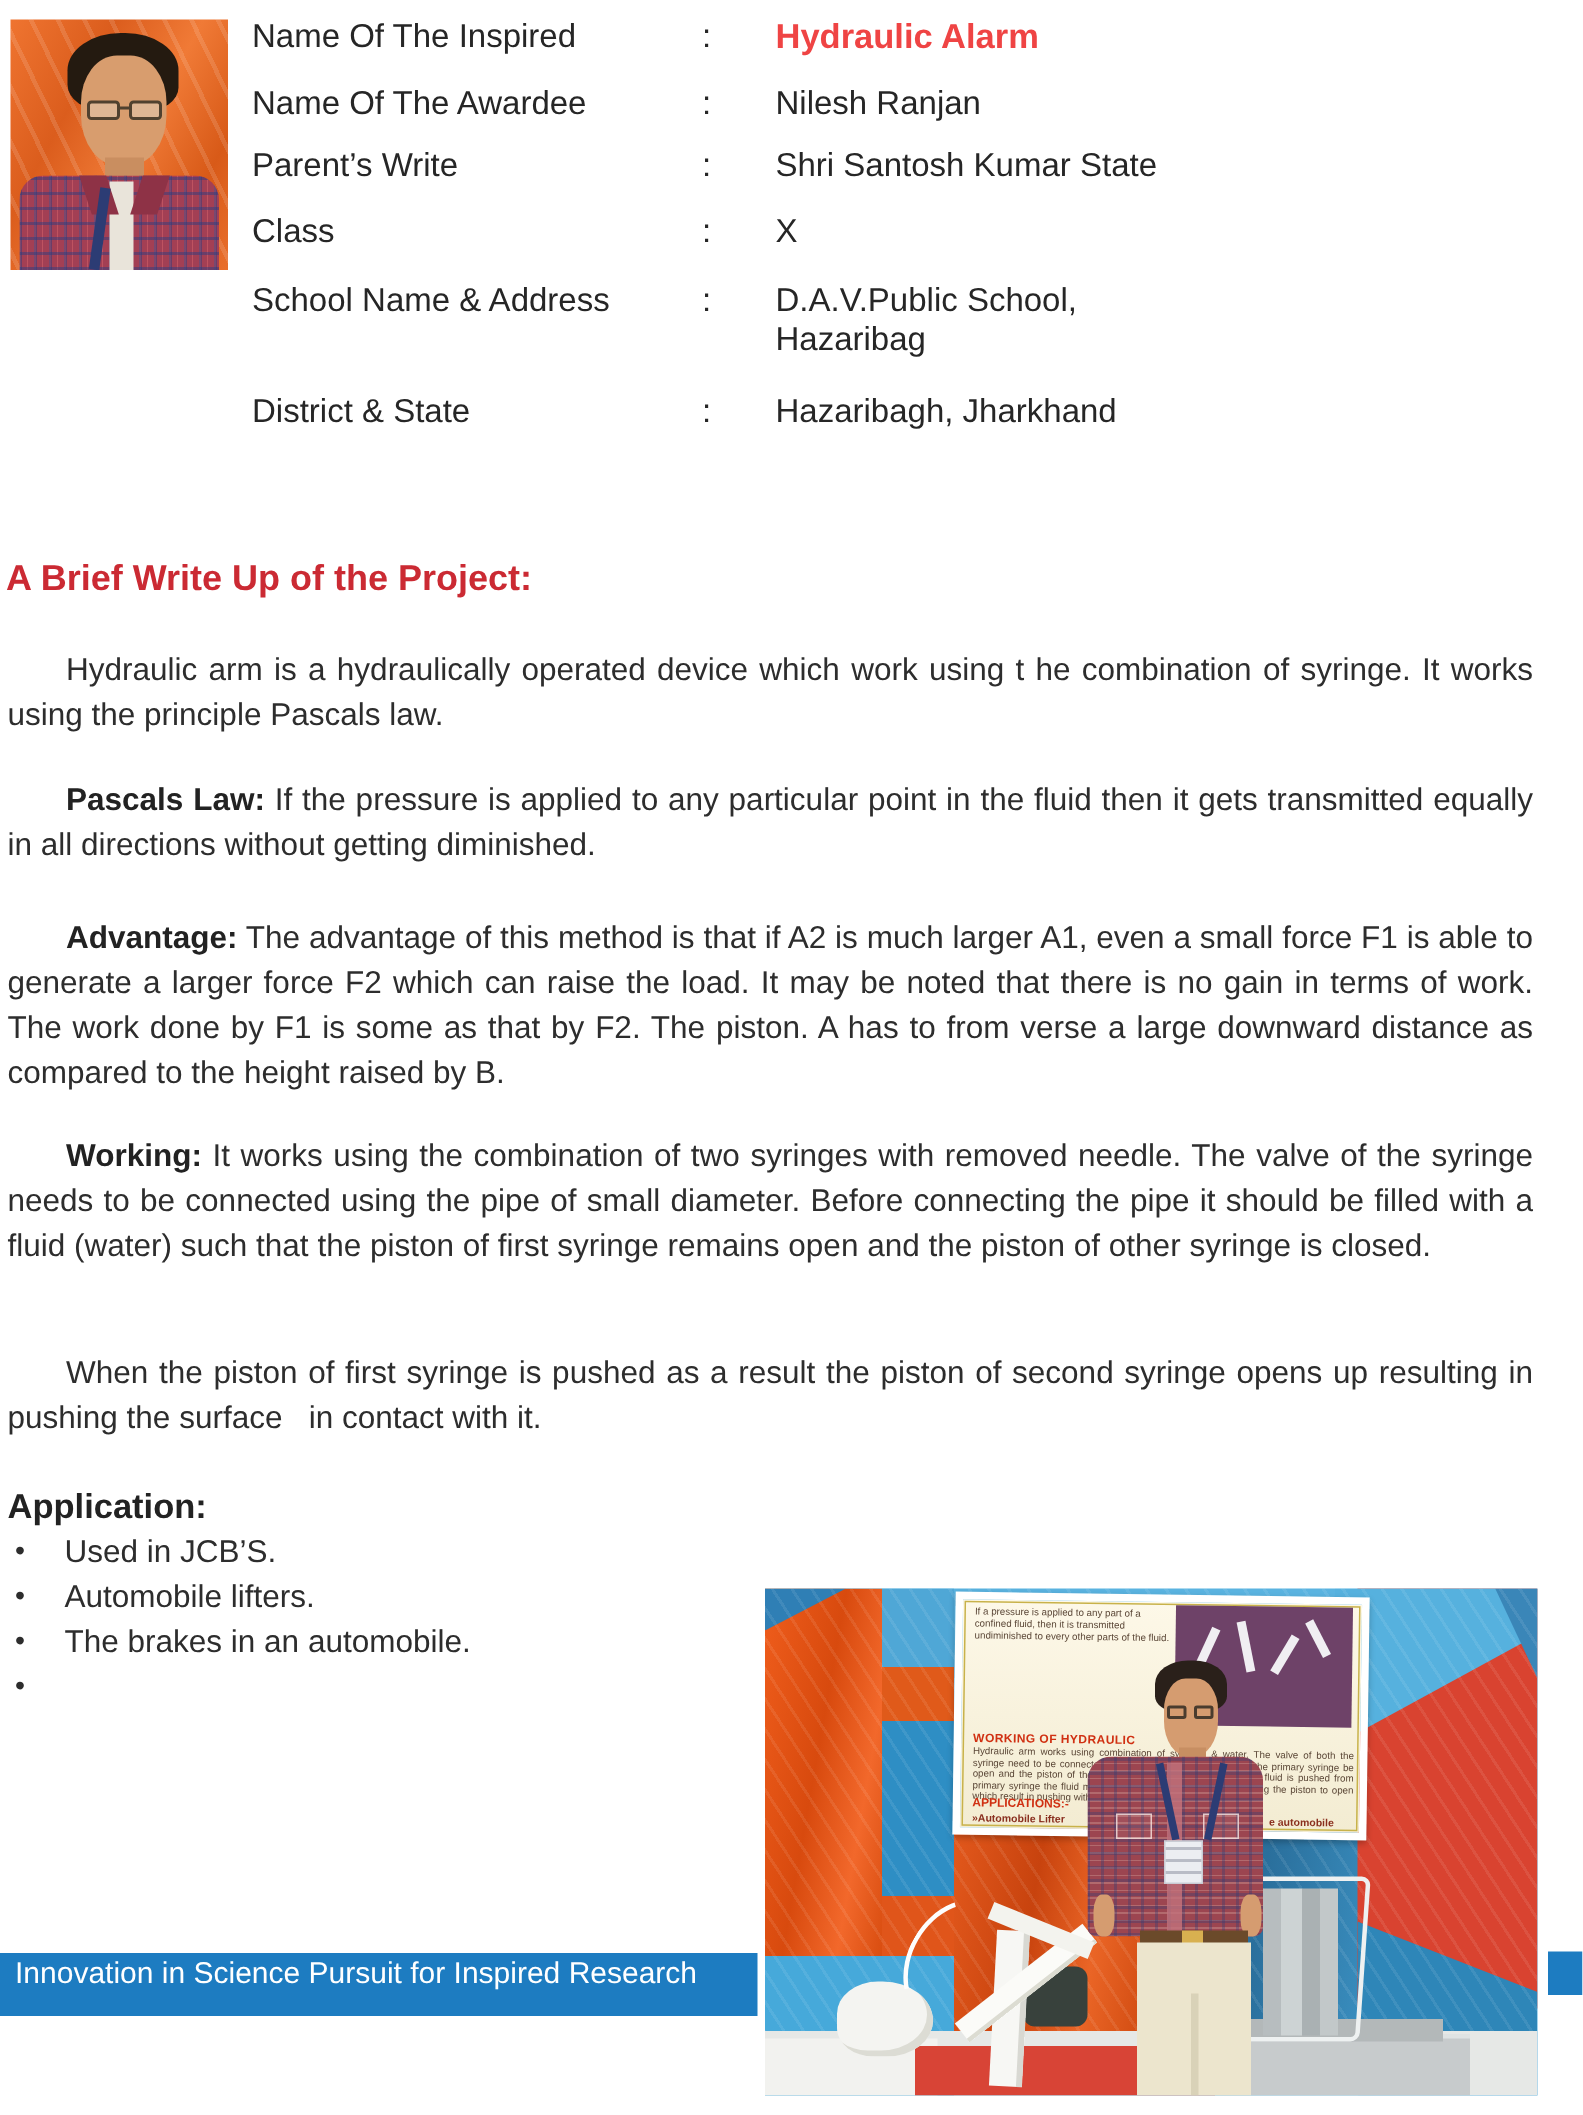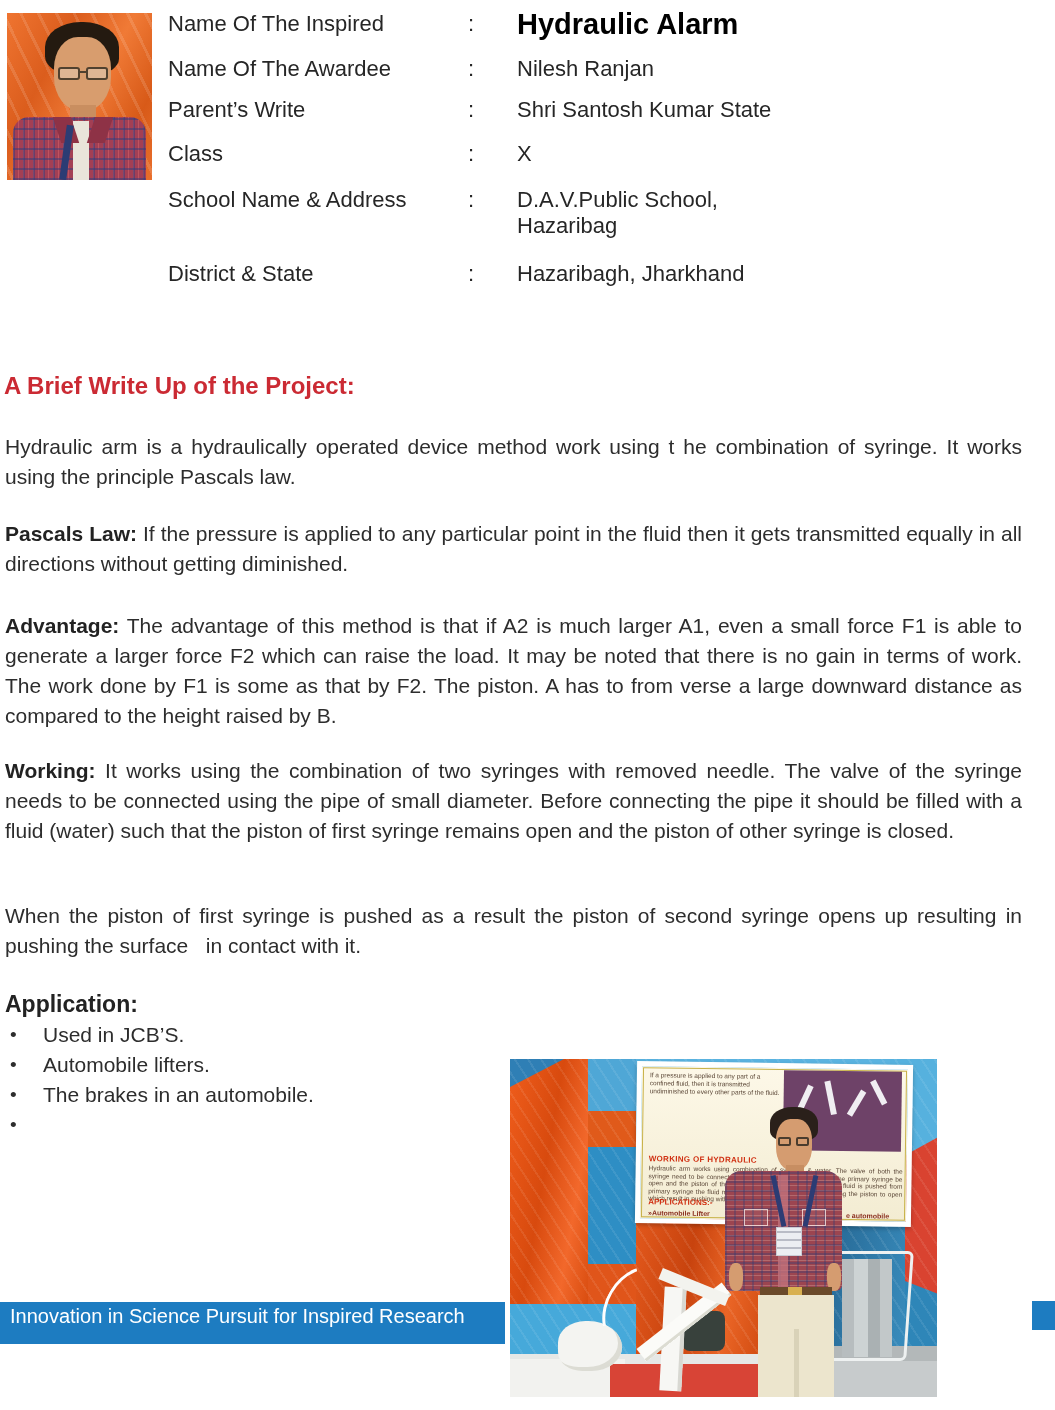--- a/index.html
+++ b/index.html
@@ -26,40 +26,40 @@
   .p-under { position:absolute; left:66px; top:108px; width:16px; height:59px; background:#e9e4da; }
   .p-collar-l { position:absolute; left:50px; top:104px; width:18px; height:26px; background:#8e3246; transform:skewX(18deg); }
   .p-collar-r { position:absolute; left:84px; top:104px; width:18px; height:26px; background:#8e3246; transform:skewX(-18deg); }
   .p-lanyard { position:absolute; left:56px; top:112px; width:7px; height:55px; background:#2c3c74; transform:rotate(8deg); }
 
   
   .info-row { position:absolute; font-size:22px; color:#262626; }
   .info-row .lbl { position:absolute; left:168px; width:296px; white-space:nowrap; }
   .info-row .sep { position:absolute; left:468px; }
   .info-row .val { position:absolute; left:517px; width:520px; white-space:pre-line; line-height:26px; }
-  .info-row .val.title { color:#000000; font-weight:bold; font-size:29px; }
+  .info-row .val.title { color:#ef4444; font-weight:bold; font-size:23px; }
 
   
   .writeup-heading { position:absolute; left:4px; top:372px; font-size:24px; font-weight:bold; color:#cb2a33; }
   .para { position:absolute; left:5px; width:1017px; font-size:21px; line-height:30px; color:#2d2d2d;
     text-align:justify; white-space:pre-wrap; }
-  .para .lead { font-weight:bold; color:#222; }
+  .para .lead { font-weight:bold; color:#222;margin-left:39px; }
   .p1 { top:432px; } .p2 { top:519px; } .p3 { top:611px; } .p4 { top:756px; } .p5 { top:901px; }
   .app-heading { position:absolute; left:5px; top:991px; font-size:23px; font-weight:bold; color:#222; }
   .bullets { position:absolute; left:10px; top:1020px; width:700px; }
   .bullet-row { display:flex; font-size:21px; line-height:30px; color:#2d2d2d; }
   .bullet-row .dot { width:33px; font-size:19px; }
 
   
   .banner { position:absolute; left:0; top:1302px; width:505px; height:42px; background:#1d7cc1; }
   .banner-text { position:absolute; left:10px; top:3px; font-size:20px; color:#ffffff; white-space:nowrap; }
   .banner-right { position:absolute; left:1032px; top:1301px; width:23px; height:29px; background:#1d7cc1; }
 
   
-  .booth { position:absolute; left:510px; top:1059px; width:427px; height:338px; overflow:hidden; background:#5ab3e0; }
+  .booth { position:absolute; left:510px; top:1059px; width:515px; height:338px; overflow:hidden; background:#5ab3e0; }
   .booth .tex { position:absolute; inset:0; opacity:.12; pointer-events:none;
     background:repeating-linear-gradient(57deg,rgba(255,255,255,.7) 0 2px,transparent 2px 11px); }
   .lwall { position:absolute; left:0; top:0; width:78px; height:245px;
     background:linear-gradient(100deg,#ef5d1c,#d84a0e 45%,#f2682b 75%,#d94d10); }
   .lwall-corner { position:absolute; left:0; top:0; width:54px; height:28px; background:#2f7fb5;
     clip-path:polygon(0 0,100% 0,0 100%); }
   .lfold { position:absolute; left:78px; top:0; width:48px; height:245px;
     background:linear-gradient(180deg,#4fa7d6 0 52px,#e05a1a 52px 88px,#2e8ec4 88px 205px,#e0551a 205px 245px); }
   .lwall-bottom { position:absolute; left:0; top:245px; width:126px; height:93px; background:#46a9da; }
   .band-orange { position:absolute; left:126px; top:160px; width:128px; height:142px;
@@ -175,21 +175,21 @@
 Hazaribag</span>
 </div>
 <div class="info-row" style="top:261px">
   <span class="lbl">District &amp; State</span>
   <span class="sep">:</span>
   <span class="val">Hazaribagh, Jharkhand</span>
 </div>
 
 <h2 class="writeup-heading">A Brief Write Up of the Project:</h2>
 
-<p class="para p1"><span class="lead"></span><span>Hydraulic arm is a hydraulically operated device method work using t he combination of syringe. It works using the principle Pascals law.</span></p>
+<p class="para p1"><span class="lead"></span><span>Hydraulic arm is a hydraulically operated device which work using t he combination of syringe. It works using the principle Pascals law.</span></p>
 
 <p class="para p2"><span class="lead">Pascals Law:</span><span> If the pressure is applied to any particular point in the fluid then it gets transmitted equally in all directions without getting diminished.</span></p>
 
 <p class="para p3"><span class="lead">Advantage:</span><span> The advantage of this method is that if A2 is much larger A1, even a small force F1 is able to generate a larger force F2 which can raise the load. It may be noted that there is no gain in terms of work. The work done by F1 is some as that by F2. The piston. A has to from verse a large downward distance as compared to the height raised by B.</span></p>
 
 <p class="para p4"><span class="lead">Working:</span><span> It works using the combination of two syringes with removed needle. The valve of the syringe needs to be connected using the pipe of small diameter. Before connecting the pipe it should be filled with a fluid (water) such that the piston of first syringe remains open and the piston of other syringe is closed.</span></p>
 
 <p class="para p5"><span class="lead"></span><span>When the piston of first syringe is pushed as a result the piston of second syringe opens up resulting in pushing the surface   in contact with it.</span></p>
 
 <h3 class="app-heading">Application:</h3>

